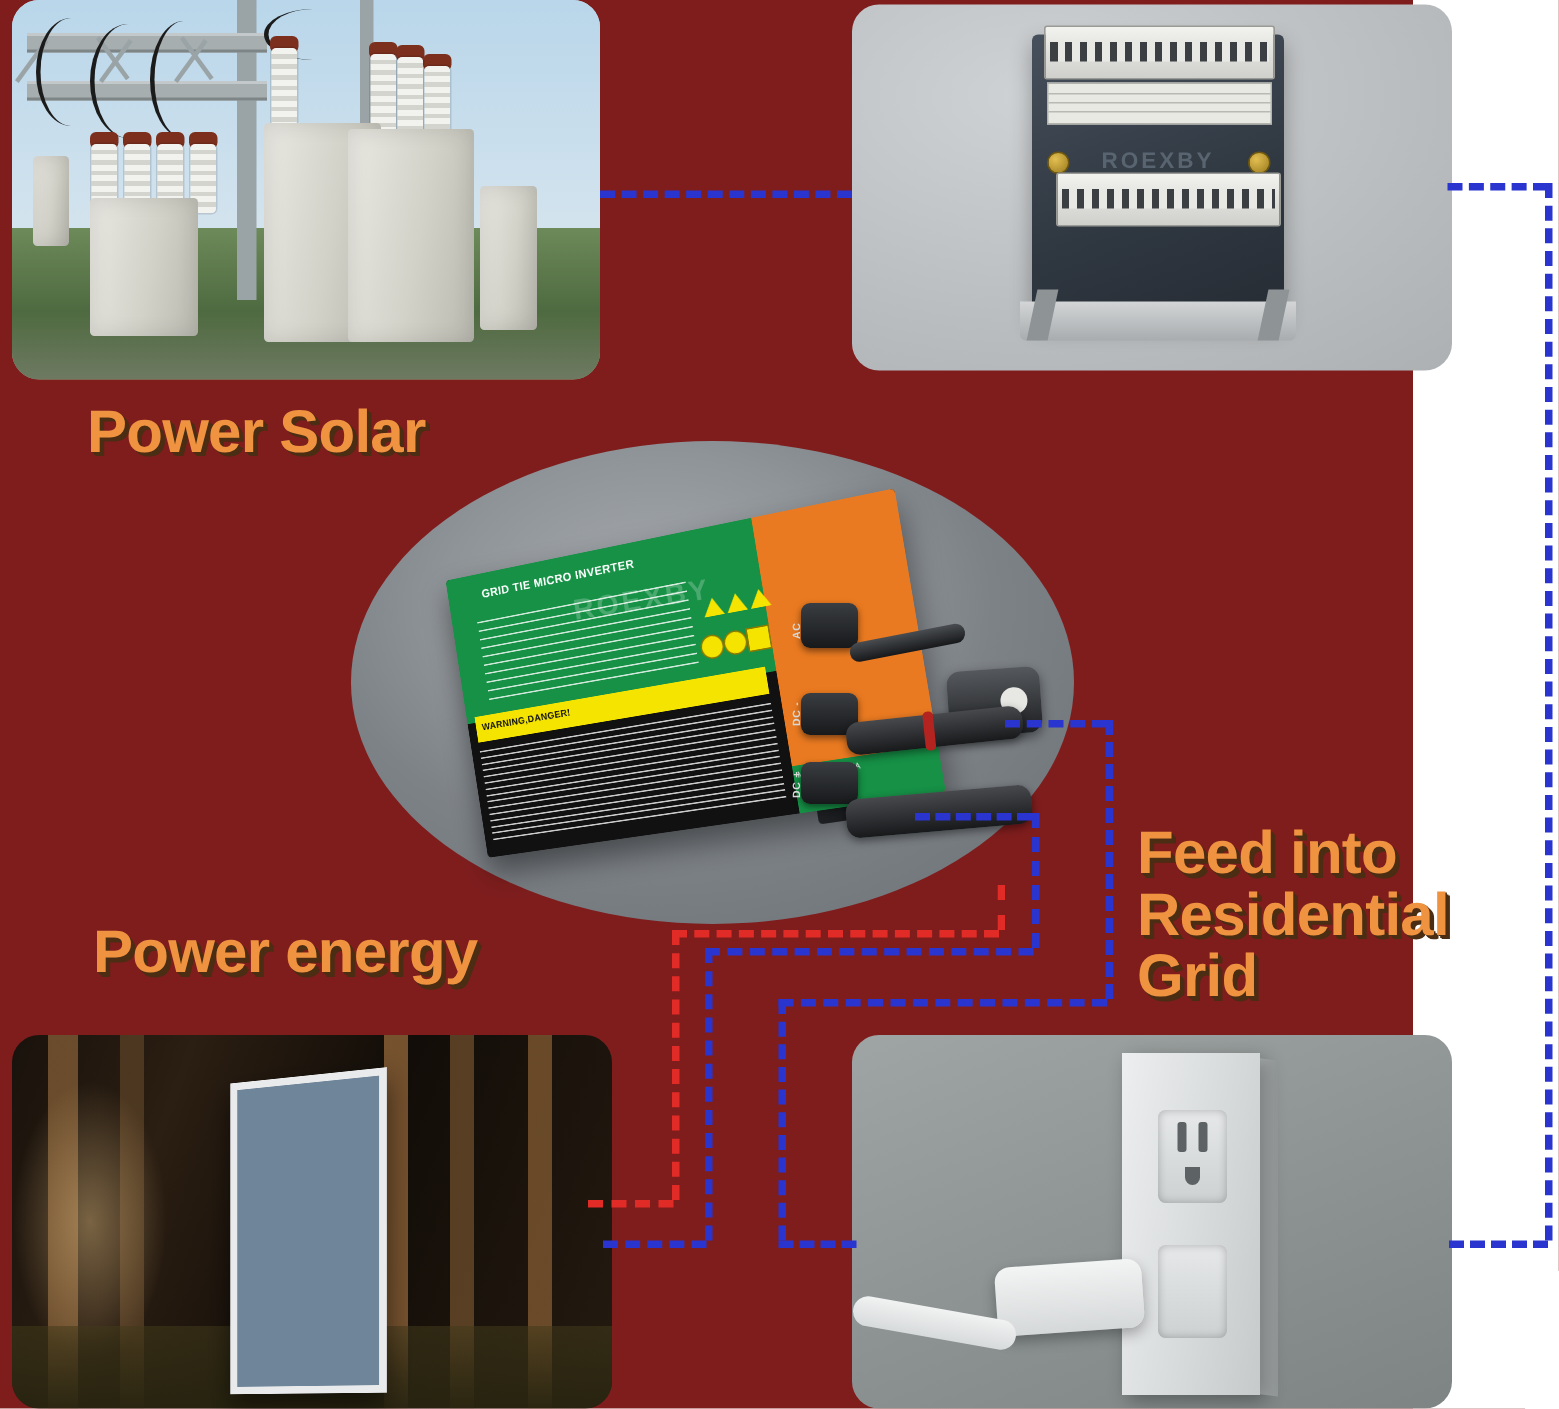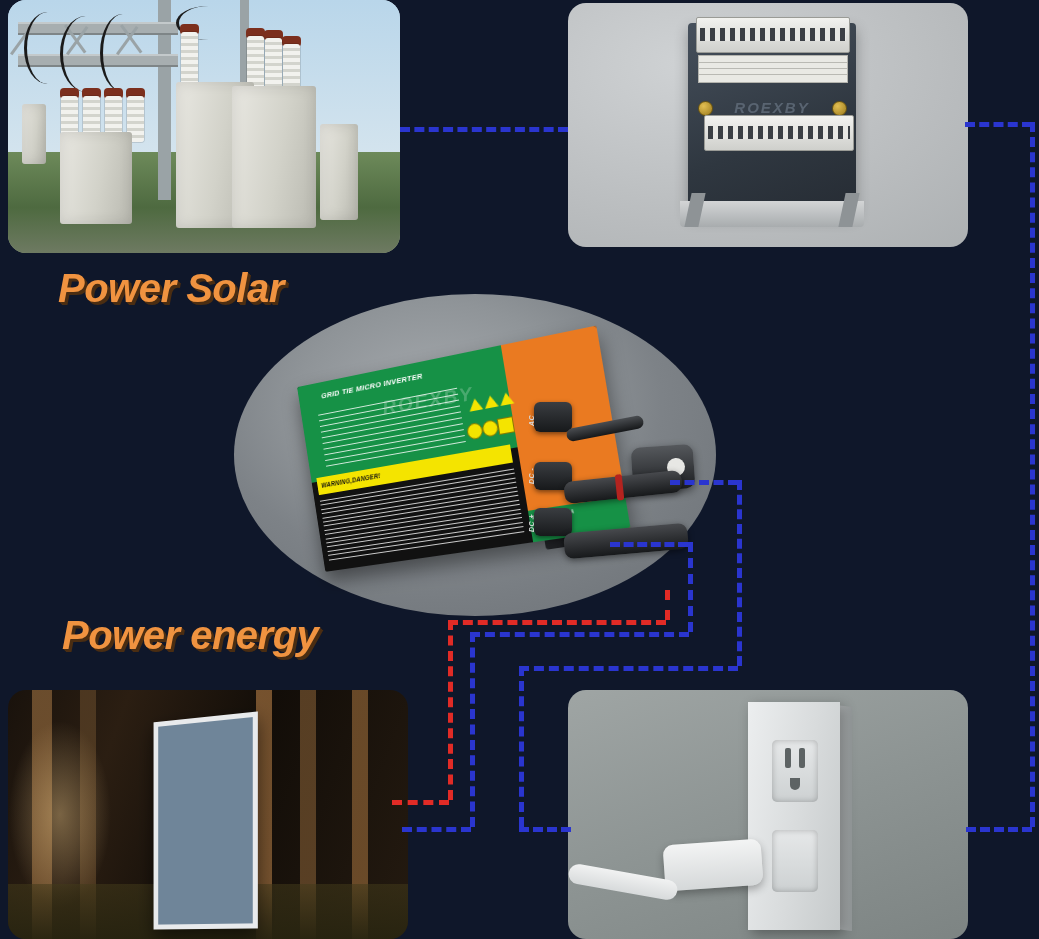--- a/index.html
+++ b/index.html
@@ -1,19 +1,19 @@
 <!DOCTYPE html>
 <html><head>
 <meta charset="utf-8">
 <style>
   html,body{margin:0;padding:0;background:#ffffff;}
   body{width:1039px;height:939px;position:relative;overflow:hidden;
        font-family:"Liberation Sans","DejaVu Sans",sans-serif;}
 
-  .stage{position:absolute;left:0;top:0;width:1039px;height:939px;background:#0f172a;font-style:italic;}
+  .stage{position:absolute;left:0;top:0;width:942px;height:939px;background:#7f1d1d;}
 
   
   .card{position:absolute;border-radius:18px;overflow:hidden;}
 
   
   #photo-power-grid{left:8px;top:0px;width:392px;height:253px;
       background:linear-gradient(180deg,#bcd6e8 0%,#c8dced 38%,#b9c9b4 62%,#8fa07c 100%);}
   .pg-sky{position:absolute;left:0;top:0;width:100%;height:62%;
       background:linear-gradient(180deg,#b9d6ea,#d4e4ee);}
   .pg-ground{position:absolute;left:0;bottom:0;width:100%;height:40%;
@@ -304,14 +304,17 @@
   <div class="seg v" style="left:470px;top:632px;height:195px;"></div>
   <div class="seg h" style="left:402px;top:827px;width:69px;"></div>
 
   <div class="seg red v" style="left:665px;top:590px;height:30px;"></div>
   <div class="seg red h" style="left:448px;top:620px;width:218px;"></div>
   <div class="seg red v" style="left:448px;top:620px;height:180px;"></div>
   <div class="seg red h" style="left:392px;top:800px;width:57px;"></div>
 
   <div class="label" id="label-power-grid">Power Solar</div>
   <div class="label" id="label-solar">Power energy</div>
+  <div class="label" id="label-feed">Feed into
+Residential
+Grid</div>
 
 </div>
 
 </body></html>

